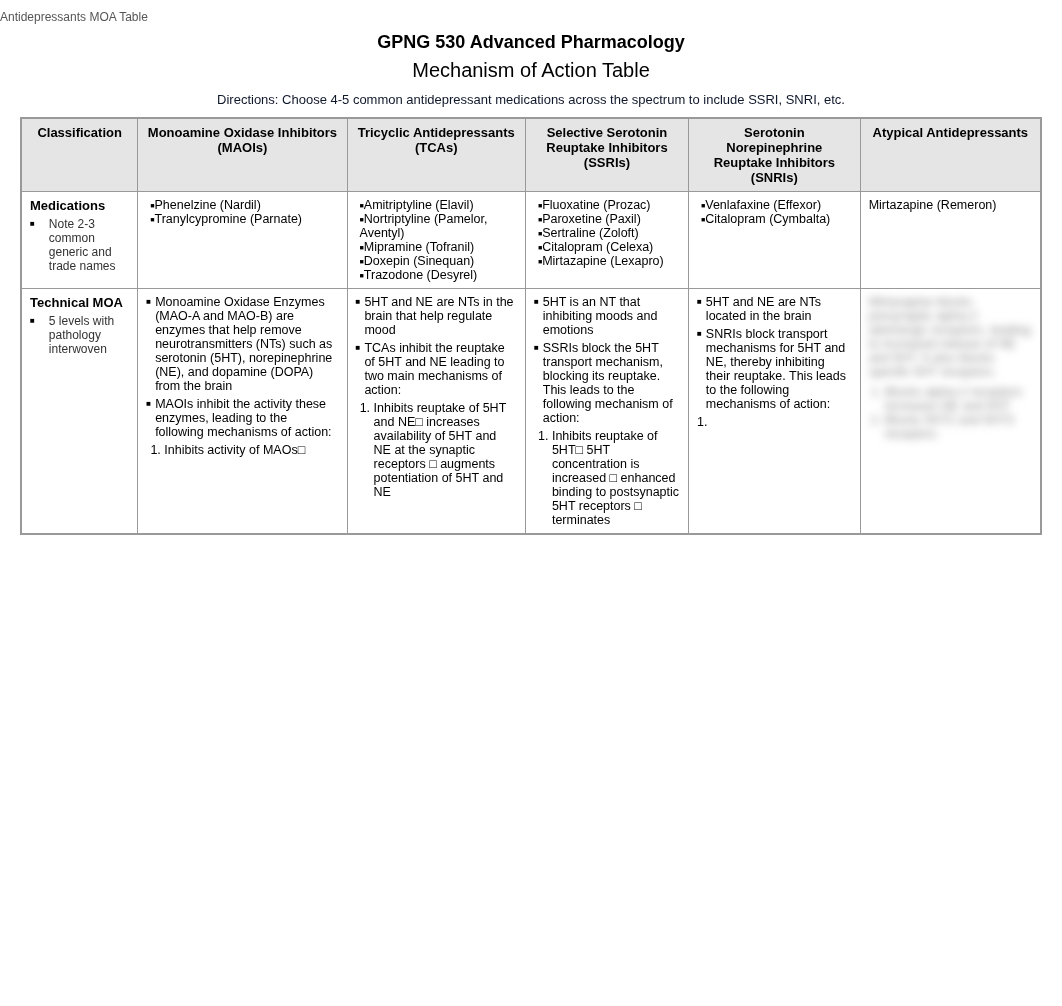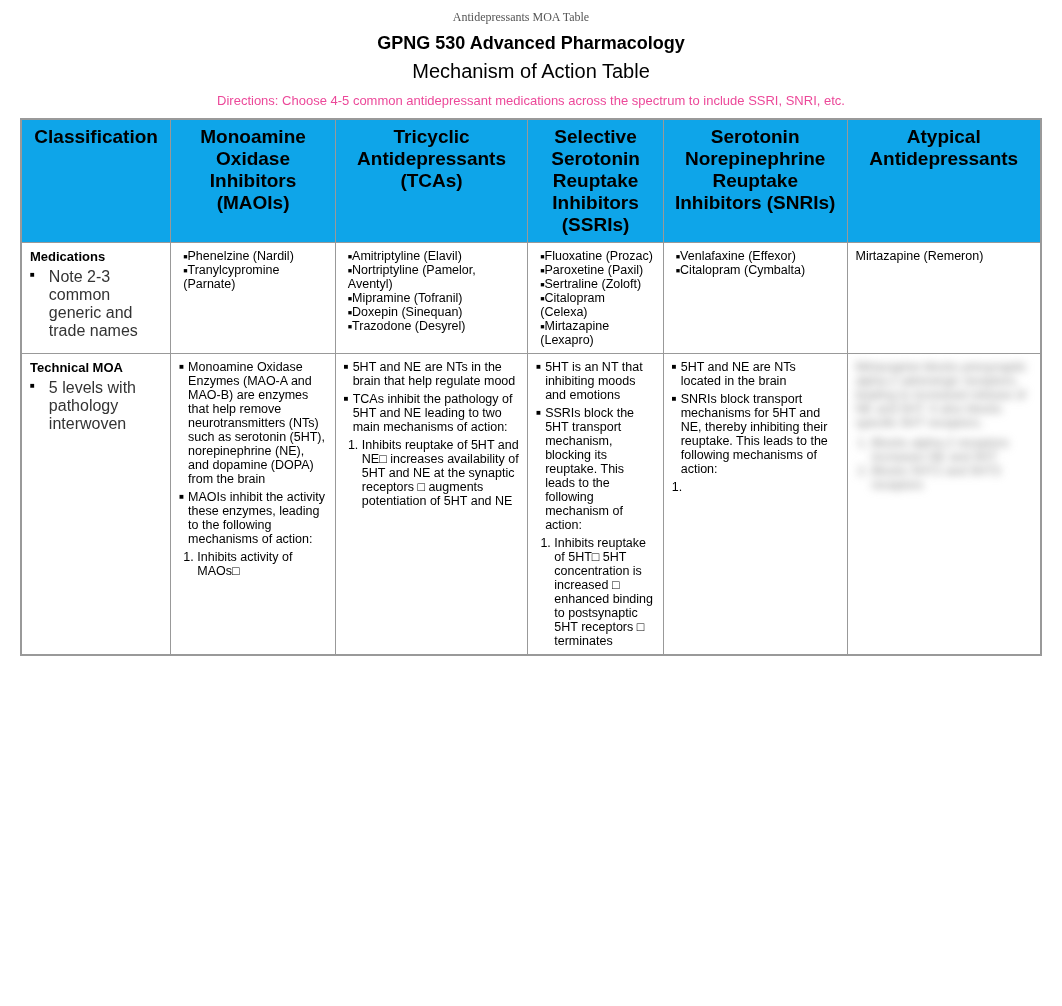--- a/index.html
+++ b/index.html
@@ -4,69 +4,68 @@
   <style>
     * { box-sizing: border-box; margin: 0; padding: 0; }
     body {
       font-family: Arial, sans-serif;
       font-size: 13px;
       background: #fff;
       color: #000;
       width: 1062px;
     }
     .watermark {
-      text-align: center;
+      text-align: left;
       font-size: 12px;
       color: #555;
       padding: 10px 20px 0 0;
-      font-family: Liberation Serif, serif;
     }
     .page-title {
       text-align: center;
       font-size: 18px;
       font-weight: bold;
       margin-top: 8px;
     }
     .page-subtitle {
       text-align: center;
       font-size: 20px;
       margin-top: 6px;
     }
     .directions {
       text-align: center;
       font-size: 13px;
       margin: 10px 20px;
-      color: #ec4899;
+      color: #0f172a;
     }
     .table-container {
       margin: 10px 20px;
       border: 1px solid #999;
     }
     table {
       width: 100%;
       border-collapse: collapse;
     }
     th, td {
       border: 1px solid #999;
       vertical-align: top;
       padding: 6px 8px;
       font-size: 12.5px;
     }
     thead th {
       text-align: center;
       font-weight: bold;
-      background: #0ea5e9;
-      font-size: 19px;
+      background: #e5e5e5;
+      font-size: 13px;
     }
     .row-header {
       font-weight: bold;
       font-size: 13px;
     }
     .sub-label {
-      font-size: 16px;
+      font-size: 12px;
       color: #333;
       padding-left: 10px;
     }
     ul.cell-list {
       list-style: none;
       padding-left: 4px;
     }
     ul.cell-list li::before {
       content: "\25A0 ";
       font-size: 7px;
@@ -168,21 +167,21 @@
             <li>Inhibits activity of MAOs□</li>
           </ol>
         </td>
         <td>
           <div style="display:flex; align-items:flex-start; margin-bottom:4px;">
             <span style="font-size:8px; margin-right:4px; margin-top:2px;">■</span>
             <span>5HT and NE are NTs in the brain that help regulate mood</span>
           </div>
           <div style="display:flex; align-items:flex-start; margin-bottom:4px;">
             <span style="font-size:8px; margin-right:4px; margin-top:2px;">■</span>
-            <span>TCAs inhibit the pathology of 5HT and NE leading to two main mechanisms of action:</span>
+            <span>TCAs inhibit the reuptake of 5HT and NE leading to two main mechanisms of action:</span>
           </div>
           <ol class="cell-ordered">
             <li>Inhibits reuptake of 5HT and NE□ increases availability of 5HT and NE at the synaptic receptors □ augments potentiation of 5HT and NE</li>
           </ol>
         </td>
         <td>
           <div style="display:flex; align-items:flex-start; margin-bottom:4px;">
             <span style="font-size:8px; margin-right:4px; margin-top:2px;">■</span>
             <span>5HT is an NT that inhibiting moods and emotions</span>
           </div>

